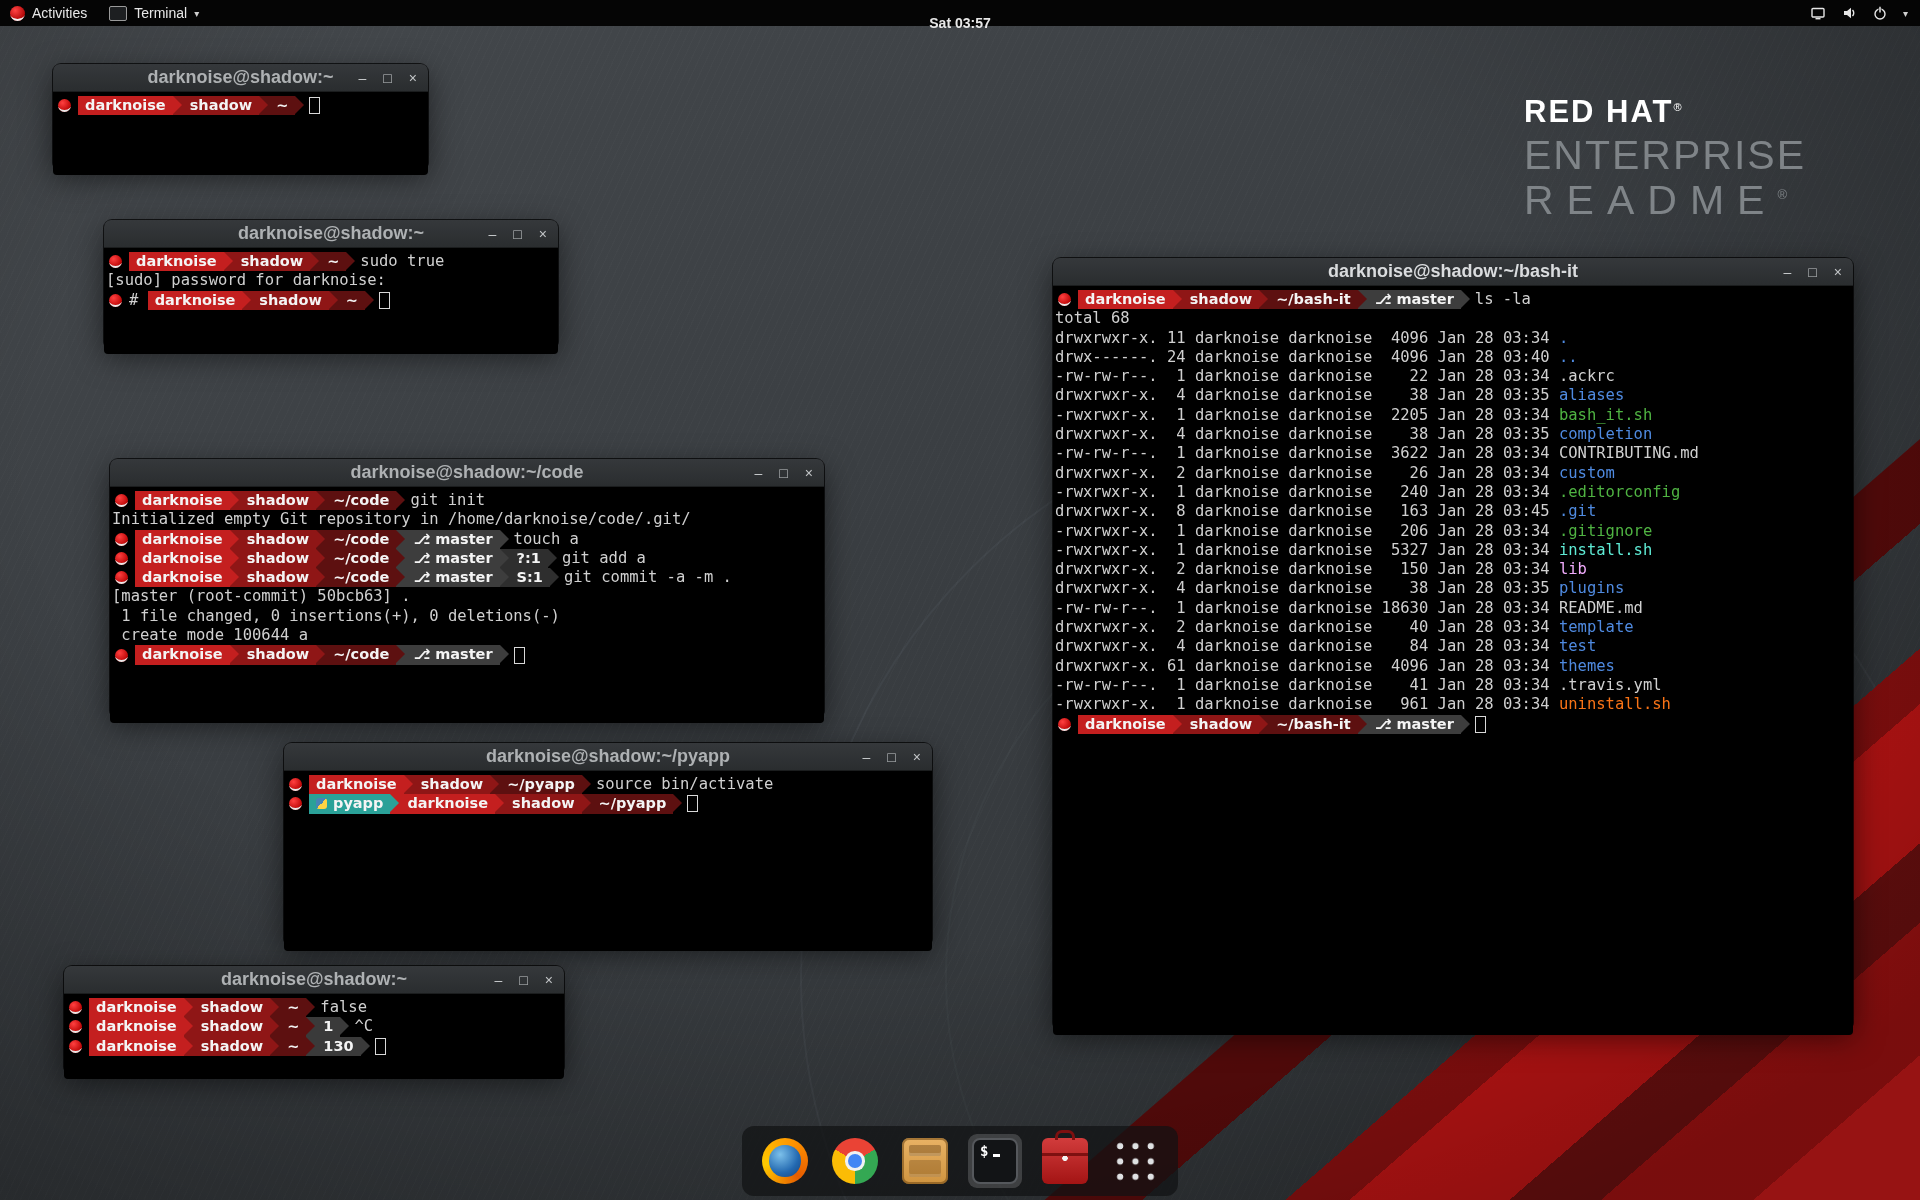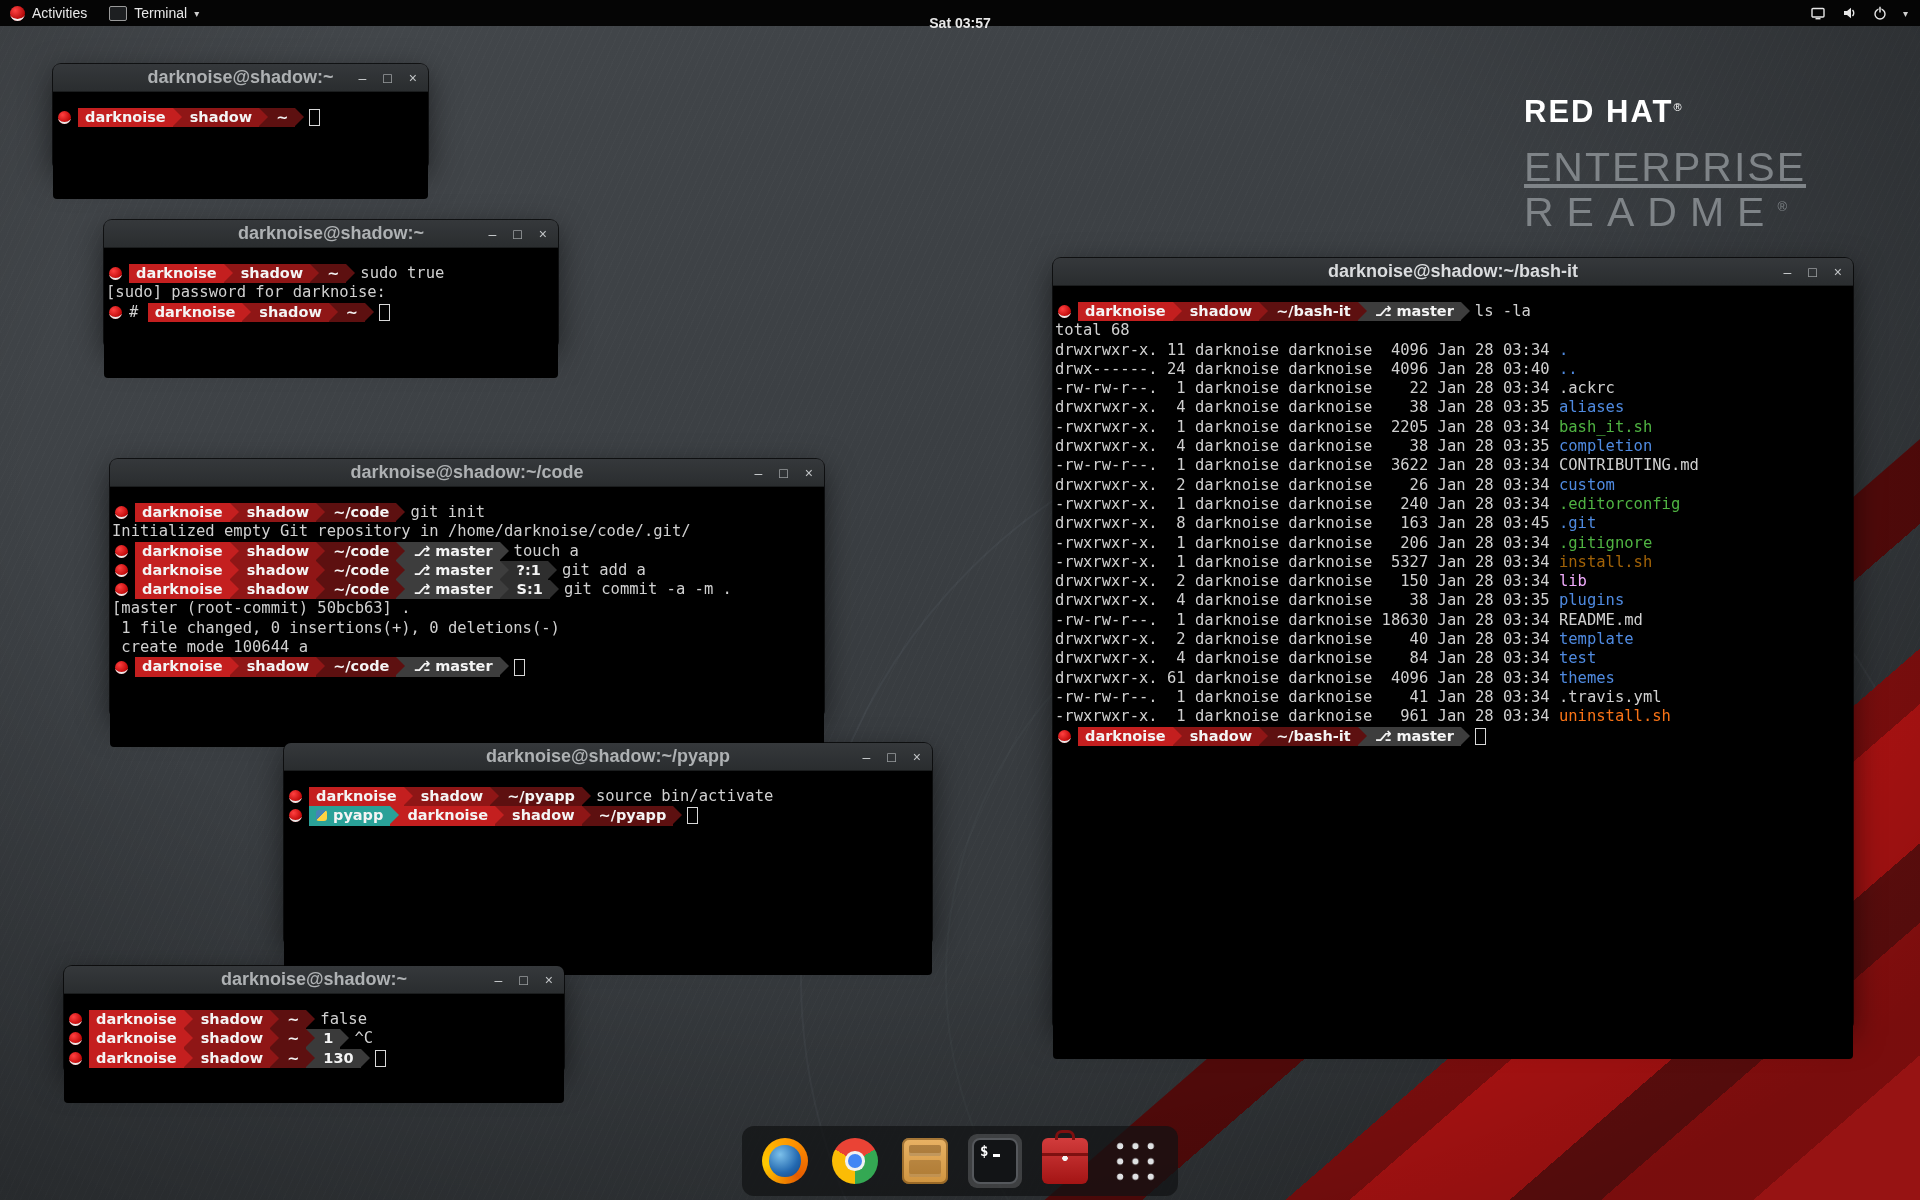--- a/index.html
+++ b/index.html
@@ -34,35 +34,35 @@
   .term-ico{width:16px;height:13px;background:#1d1f21;border:1px solid #9a9a9a;border-radius:2px;flex:none;}
   .caret{font-size:10px;color:#cfcfcf;}
   .clock{position:absolute;left:50%;transform:translateX(-50%);font-weight:700;font-size:14px;cursor:pointer;margin-top:20px;}
   .topbar-right{margin-left:auto;display:flex;align-items:center;gap:15px;padding-right:12px;}
   .topbar-right svg{display:block;}
 
   
   .branding{position:absolute;top:96px;right:114px;z-index:3;line-height:1;user-select:none;}
   .b1{color:#fff;font-size:31px;font-weight:700;letter-spacing:2px;}
   .b1 sup{font-size:11px;font-weight:400;}
-  .b2{color:#7f8488;font-size:41px;font-weight:400;letter-spacing:2px;margin-top:20px;text-decoration:underline;}
+  .b2{color:#7f8488;font-size:41px;font-weight:400;letter-spacing:2px;margin-top:8px;}
   .b3{color:#7f8488;font-size:41px;font-weight:400;letter-spacing:13px;margin-top:4px;}
   .b3 sup{font-size:13px;letter-spacing:0;}
 
   
   .window{position:absolute;border-radius:8px 8px 4px 4px;background:#000;
     box-shadow:0 10px 30px rgba(0,0,0,.55),0 0 0 1px rgba(0,0,0,.7);}
   .titlebar{height:27px;background:linear-gradient(#35383b,#2a2d2f);
     border-bottom:1px solid #1b1d1e;border-radius:7px 7px 0 0;position:relative;cursor:default;}
   .wtitle{position:absolute;left:0;right:0;text-align:center;line-height:27px;
     font-size:18px;font-weight:700;color:#aeb1b3;}
   .focused .wtitle{color:#dadcde;}
   .wbtns{position:absolute;right:11px;top:0;height:27px;display:flex;gap:17px;align-items:center;z-index:3;}
   .wbtn{color:#c3c6c8;font-size:14px;line-height:1;cursor:pointer;}
-  .tbody{height:calc(100% - 28px);padding:16px 2px;overflow:hidden;background:#000;
+  .tbody{height:calc(100% - 28px);padding:4px 2px;overflow:hidden;background:#000;
     border-radius:0 0 4px 4px;font-family:"DejaVu Sans Mono",monospace;
     font-size:15.5px;color:#d0d0d0;cursor:text;}
   .tline{display:flex;align-items:stretch;height:19.3px;}
   .ttext{white-space:pre;line-height:19.3px;}
   .tseg{position:relative;background:var(--sc);color:#f4f4f4;font-weight:700;
     line-height:19.3px;padding:0 7px;white-space:pre;
     font-family:"DejaVu Sans","DejaVu Sans Mono",monospace;font-size:14.5px;}
   .tseg::after{content:"";position:absolute;left:100%;top:0;width:0;height:0;
     border-top:9.65px solid transparent;border-bottom:9.65px solid transparent;
     border-left:9px solid var(--sc);z-index:2;}
@@ -408,21 +408,21 @@
       <div class="tline">
         <span class="ttext">drwxrwxr-x.  8 darknoise darknoise   163 Jan 28 03:45 </span>
         <span class="ttext" style="color: rgb(79, 138, 224);">.git</span>
       </div>
       <div class="tline">
         <span class="ttext">-rwxrwxr-x.  1 darknoise darknoise   206 Jan 28 03:34 </span>
         <span class="ttext" style="color: rgb(79, 179, 66);">.gitignore</span>
       </div>
       <div class="tline">
         <span class="ttext">-rwxrwxr-x.  1 darknoise darknoise  5327 Jan 28 03:34 </span>
-        <span class="ttext" style="color: #a16207; text-align: center;">install.sh</span>
+        <span class="ttext" style="color: #5eead4; text-align: center;">install.sh</span>
       </div>
       <div class="tline">
         <span class="ttext">drwxrwxr-x.  2 darknoise darknoise   150 Jan 28 03:34 </span>
         <span class="ttext" style="color: #f0abfc;">lib</span>
       </div>
       <div class="tline">
         <span class="ttext">drwxrwxr-x.  4 darknoise darknoise    38 Jan 28 03:35 </span>
         <span class="ttext" style="color: rgb(79, 138, 224);">plugins</span>
       </div>
       <div class="tline">

